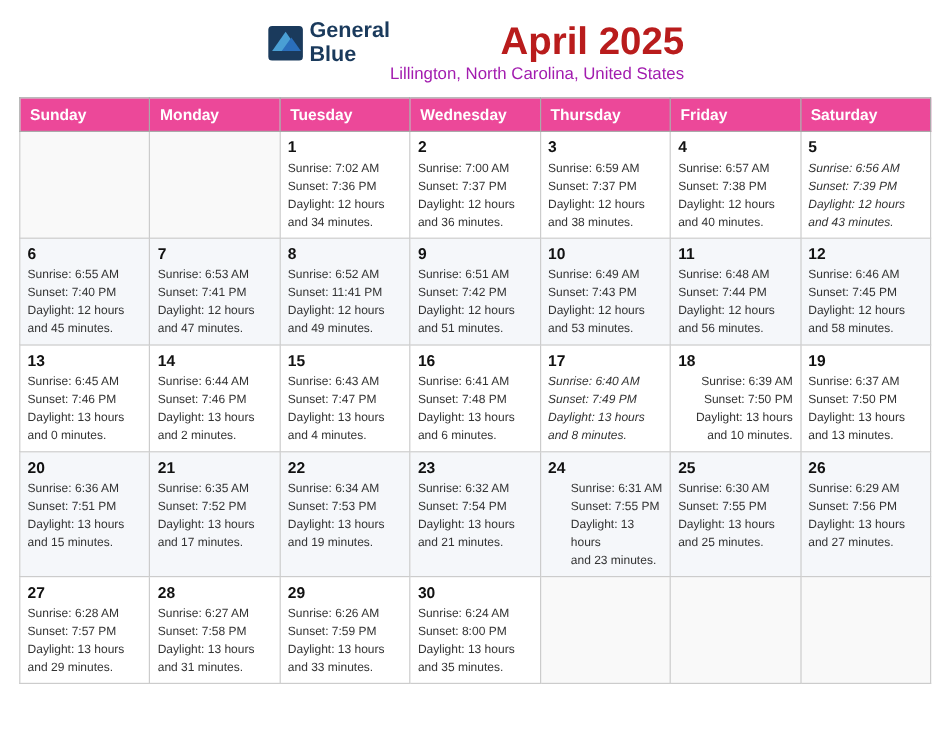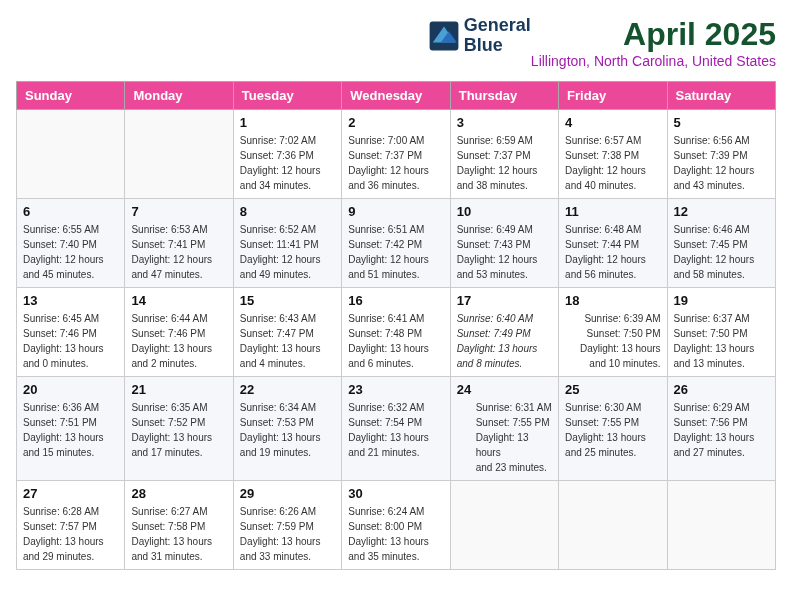--- a/index.html
+++ b/index.html
@@ -5,21 +5,21 @@
     * { box-sizing: border-box; margin: 0; padding: 0; }
     body {
       font-family: Arial, sans-serif;
       background: #fff;
       width: 792px;
       min-height: 612px;
       padding: 16px;
     }
     .header {
       display: flex;
-      justify-content: flex-end;
+      justify-content: center;
       align-items: flex-start;
       margin-bottom: 12px;
     }
     .logo {
       display: flex;
       align-items: center;
       gap: 4px;
     }
     .logo-text {
       font-size: 18px;
@@ -30,21 +30,21 @@
     .logo-icon {
       width: 32px;
       height: 32px;
     }
     .title-block {
       text-align: right;
     }
     .month-title {
       font-size: 32px;
       font-weight: bold;
-      color: #14532d;
+      color: #b91c1c;
     }
     .location-title {
       font-size: 14px;
       color: #a21caf;
     }
     .calendar {
       width: 100%;
       border-collapse: collapse;
       border: 1px solid #ccc;
     }
@@ -152,21 +152,21 @@
         </td>
         <td>
           <span class="day-num">4</span>
           <div class="day-info" style="white-space: pre-wrap;">Sunrise: 6:57 AM
 Sunset: 7:38 PM
 Daylight: 12 hours
 and 40 minutes.</div>
         </td>
         <td>
           <span class="day-num">5</span>
-          <div class="day-info" style="white-space: pre-wrap;">Sunrise: 6:56 AM
+          <div class="day-info" style="white-space: pre-wrap; font-style: italic;">Sunrise: 6:56 AM
 Sunset: 7:39 PM
 Daylight: 12 hours
 and 43 minutes.</div>
         </td>
       </tr>
       <tr>
         <td>
           <span class="day-num">6</span>
           <div class="day-info" style="white-space: pre-wrap;">Sunrise: 6:55 AM
 Sunset: 7:40 PM

